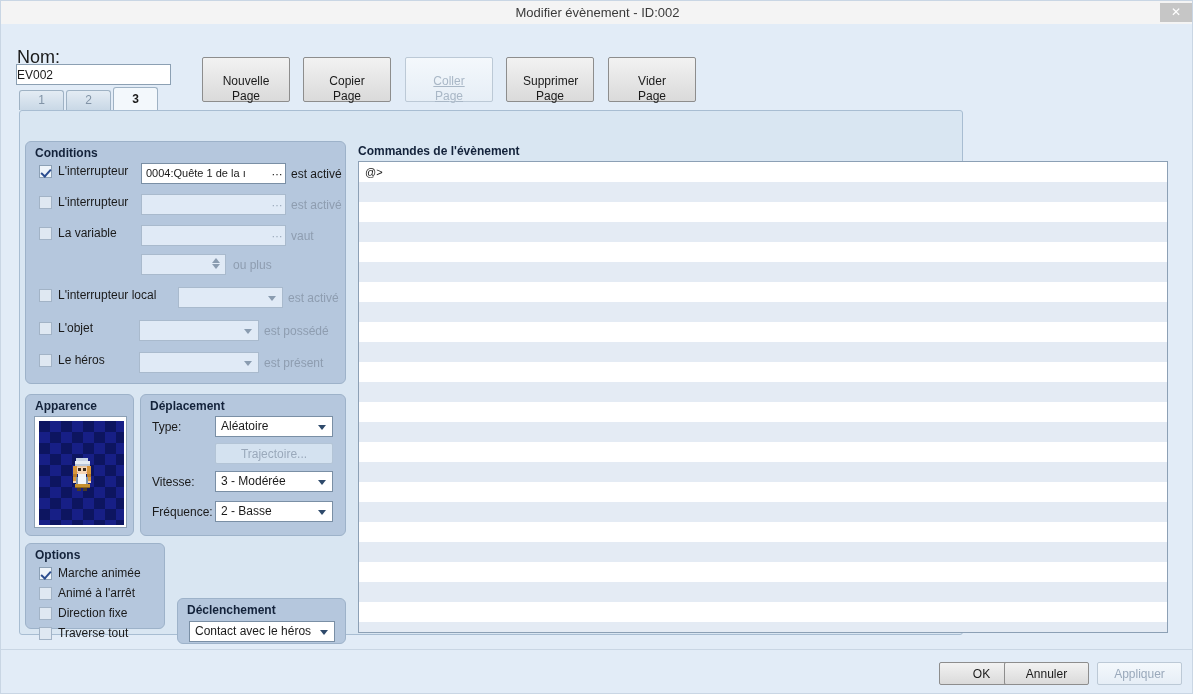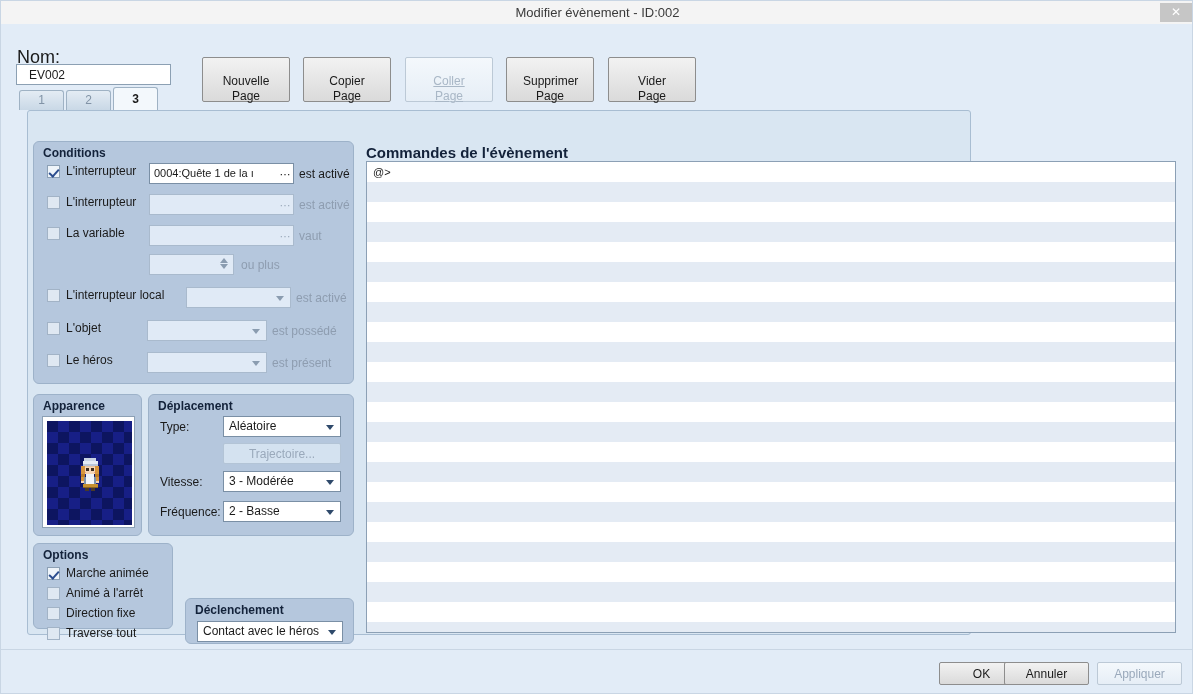--- a/index.html
+++ b/index.html
@@ -69,21 +69,21 @@
   .nom-input {
     position: absolute;
     left: 15px; top: 40px;
     width: 155px; height: 21px;
     box-sizing: border-box;
     background: #ffffff;
     border: 1px solid #8ca0b3;
     font-family: "Liberation Sans", sans-serif;
     font-size: 12px;
     color: #1a1a1a;
-    padding: 0 12px;
+    padding: 0 0;
     outline: none;
   }
 
   .pagebtn {
     position: absolute;
     top: 33px;
     width: 88px; height: 45px;
     box-sizing: border-box;
     background: linear-gradient(#f2f2f2, #dadada);
     border: 1px solid #8d8d8d;
@@ -146,21 +146,20 @@
 
   
   .pagepanel {
     position: absolute;
     left: 18px; top: 86px;
     width: 944px; height: 525px;
     box-sizing: border-box;
     background: #d9e6f2;
     border: 1px solid #a8bdd2;
     border-radius: 3px;
-    margin-left: 8px;
   }
 
   
   .group {
     position: absolute;
     box-sizing: border-box;
     background: #b5c7dd;
     border: 1px solid #9db2c9;
     border-radius: 6px;
   }
@@ -352,21 +351,21 @@
     font-size: 12px;
     color: #9aa9bb;
     cursor: default;
     padding: 0;
   }
 
   
   .cmd-title {
     position: absolute;
     left: 338px; top: 33px;
-    font-size: 15px;
+    font-size: 12px;
     font-weight: bold;
     color: #13223a;
   }
   .cmd-list {
     position: absolute;
     left: 338px; top: 50px;
     width: 810px; height: 472px;
     box-sizing: border-box;
     background: #ffffff;
     border: 1px solid #8ca0b5;

